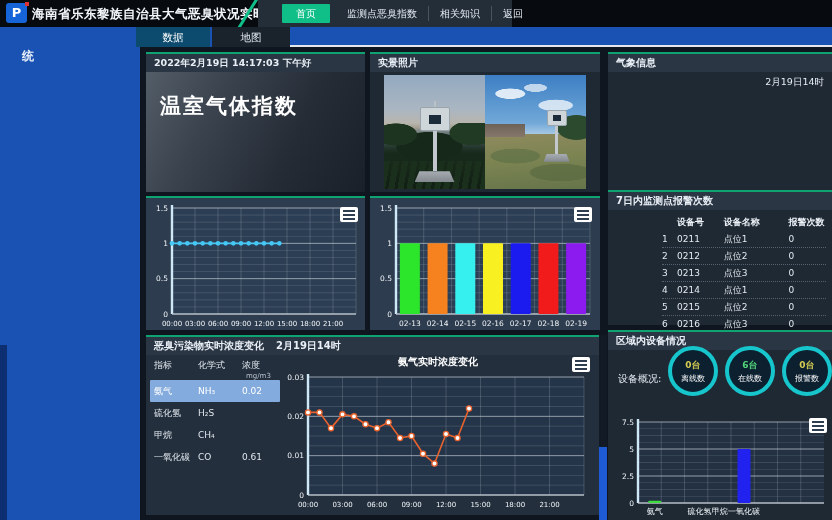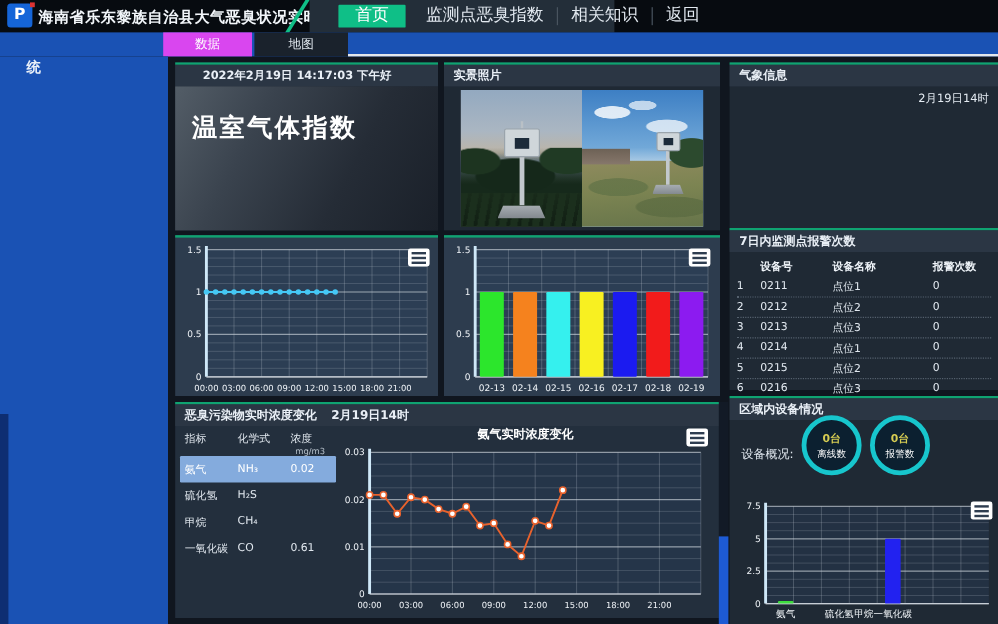--- a/index.html
+++ b/index.html
@@ -9,43 +9,43 @@
   svg text { font-family:"DejaVu Sans","Liberation Sans",sans-serif; }
 
   
   .topbar { position:absolute; left:0; top:0; width:832px; height:27px; background:#070b10; }
   .logo { position:absolute; left:6px; top:3px; width:21px; height:20px; background:#1565d8; border-radius:3px;
           color:#fff; font-weight:bold; font-size:13px; text-align:center; line-height:20px; }
   .logo .dot { position:absolute; right:-2px; top:-1px; width:4px; height:4px; background:#d33; }
   .app-title { position:absolute; left:32px; top:6px; font-size:12.5px; font-weight:bold; color:#f2f6fa; letter-spacing:0.5px; }
   .navband { position:absolute; left:258px; top:0; width:254px; height:27px; background:#232e39; display:flex; align-items:center; padding-left:24px; }
   .nav-deco { position:absolute; left:246px; top:-6px; width:3px; height:40px; background:#0fbf87; transform:rotate(32deg); }
-  .nav-item { font-size:14px; color:#e2e9f0; padding:0 11px; height:15px; line-height:15px; cursor:pointer; white-space:nowrap; }
+  .nav-item { font-size:10px; color:#e2e9f0; padding:0 11px; height:15px; line-height:15px; cursor:pointer; white-space:nowrap; }
   .nav-item.sep { border-left:1px solid #49545f; }
   .nav-item.active { background:#0fbf87; color:#fff; border-radius:1px; height:19px; line-height:19px; padding:0 14px; margin-right:6px; }
 
   
   .bluebar { position:absolute; left:0; top:27px; width:832px; height:20px; background:#1a52b4; }
   .whiteline { position:absolute; left:290px; top:45px; width:542px; height:2px; background:#e3e7ec; }
   .tab { position:absolute; top:27px; height:20px; font-size:10.5px; text-align:center; line-height:20px; cursor:pointer; }
-  .tab-data { left:136px; width:74px; background:#d946ef; color:#fff; }
+  .tab-data { left:136px; width:74px; background:#0c4a6e; color:#fff; }
   .tab-map  { left:212px; width:78px; background:#1a222c; color:#dfe6ed; }
   .sidebar { position:absolute; left:0; top:47px; width:140px; height:473px; background:#1a52b4; }
   .sidebar .overflow { position:absolute; left:22px; top:1px; font-size:12px; font-weight:bold; color:#eaf0f8; }
   .sidebar-strip { position:absolute; left:0; top:298px; width:7px; height:175px; background:#0e2e72; }
 
   
   .panel { position:absolute; background:#1f2934; border-top:2px solid #0fa371; }
   .panel-head { height:18px; background:#2b3644; display:flex; align-items:center; padding:0 8px;
                 font-size:10px; font-weight:bold; color:#e9eff6; }
   .panel-head .sub { margin-left:12px; font-weight:bold; }
 
   
   .p-greet { left:146px; top:52px; width:219px; height:140px; }
-  .p-greet .panel-head { justify-content:center; padding-right:24px; font-size:9.5px; }
+  .p-greet .panel-head { justify-content:flex-start; padding-right:24px; font-size:9.5px; }
   .greet-body { height:120px; background:linear-gradient(118deg,#535d67 0%,#3a434e 30%,#252c36 65%,#1a2029 100%); }
   .greet-title { padding:20px 0 0 14px; font-size:21px; font-weight:bold; color:#fff; letter-spacing:2px; }
 
   
   .p-photo { left:370px; top:52px; width:230px; height:140px;text-align:center; }
   .photo-row { display:flex; padding:3px 0 0 14px; }
   .photo { width:101px; height:114px; position:relative; overflow:hidden; }
   .photo1 { background:linear-gradient(180deg,#93a9c0 0%,#aab6c2 30%,#bdb5a7 46%,#8d9dae 52%,#6b7c8c 60%,#4a5a52 68%); }
   .photo1 .trees { position:absolute; left:0; top:42%; width:100%; height:36%;
     background:
@@ -91,21 +91,21 @@
   .p-chart { position:absolute; background:#2d3c4e; border-top:2px solid #0fa371; }
   .c1 { left:146px; top:196px; width:219px; height:134px; }
   .c2 { left:370px; top:196px; width:230px; height:134px; }
 
   .menu-ic { position:absolute; width:18px; height:15px; background:#fff; border-radius:2px;
              display:flex; flex-direction:column; justify-content:center; align-items:center; gap:2px; cursor:pointer; }
   .menu-ic i { display:block; width:12px; height:2px; background:#2e3d50; }
 
   
   .p-alarm { left:608px; top:190px; width:224px; height:135px; }
-  .alarm-table { padding:4px 6px 0 6px; }
+  .alarm-table { padding:4px 6px 0 6px;margin-left:48px; }
   .a-row { display:flex; height:17px; align-items:center; font-size:9px; color:#e2e9f0; border-bottom:1px dotted #55616e; }
   .a-row.head { font-weight:bold; color:#eef3f8; border-bottom:none; }
   .a-c0 { width:20px; } .a-c1 { width:62px; } .a-c2 { width:86px; } .a-c3 { width:50px; }
 
   
   .p-odor { left:146px; top:335px; width:454px; height:180px; background:#232f3d; }
   .odor-table { position:absolute; left:4px; top:20px; width:130px; font-size:9px; color:#e0e7ee; }
   .o-head { display:flex; font-weight:normal; padding:2px 0; }
   .o-c0 { width:48px; padding-left:4px; } .o-c1 { width:44px; } .o-c2 { width:38px; }
   .o-unit { font-size:7px; font-weight:normal; color:#b8c2cc; padding-left:96px; margin-top:-2px; }
@@ -493,20 +493,24 @@
     <div class="panel-head">
       <span>区域内设备情况</span>
     </div>
     <div class="overview-label">设备概况:</div>
     <div class="circles" id="stat-circles">
         <div class="stat-circle">
           <div class="stat-count" style="color: rgb(214, 204, 82);">0台</div>
           <div class="stat-label">离线数</div>
         </div>
         <div class="stat-circle">
+          <div class="stat-count" style="color: rgb(82, 214, 122);">6台</div>
+          <div class="stat-label">在线数</div>
+        </div>
+        <div class="stat-circle">
           <div class="stat-count" style="color: rgb(214, 204, 82);">0台</div>
           <div class="stat-label">报警数</div>
         </div>
       </div>
     <svg width="224" height="102" style="position:absolute; left:0; top:84px;">
         <rect x="30" y="6" width="186" height="81" fill="rgba(44,66,96,0.35)"></rect>
         <line x1="30" x2="216" y1="87" y2="87" stroke="#c2cbd4" stroke-width="0.5" opacity="0.32"></line>
         <line x1="30" x2="216" y1="80.25" y2="80.25" stroke="#c2cbd4" stroke-width="0.5" opacity="0.32"></line>
         <line x1="30" x2="216" y1="73.5" y2="73.5" stroke="#c2cbd4" stroke-width="0.5" opacity="0.32"></line>
         <line x1="30" x2="216" y1="66.75" y2="66.75" stroke="#c2cbd4" stroke-width="0.5" opacity="0.32"></line>

